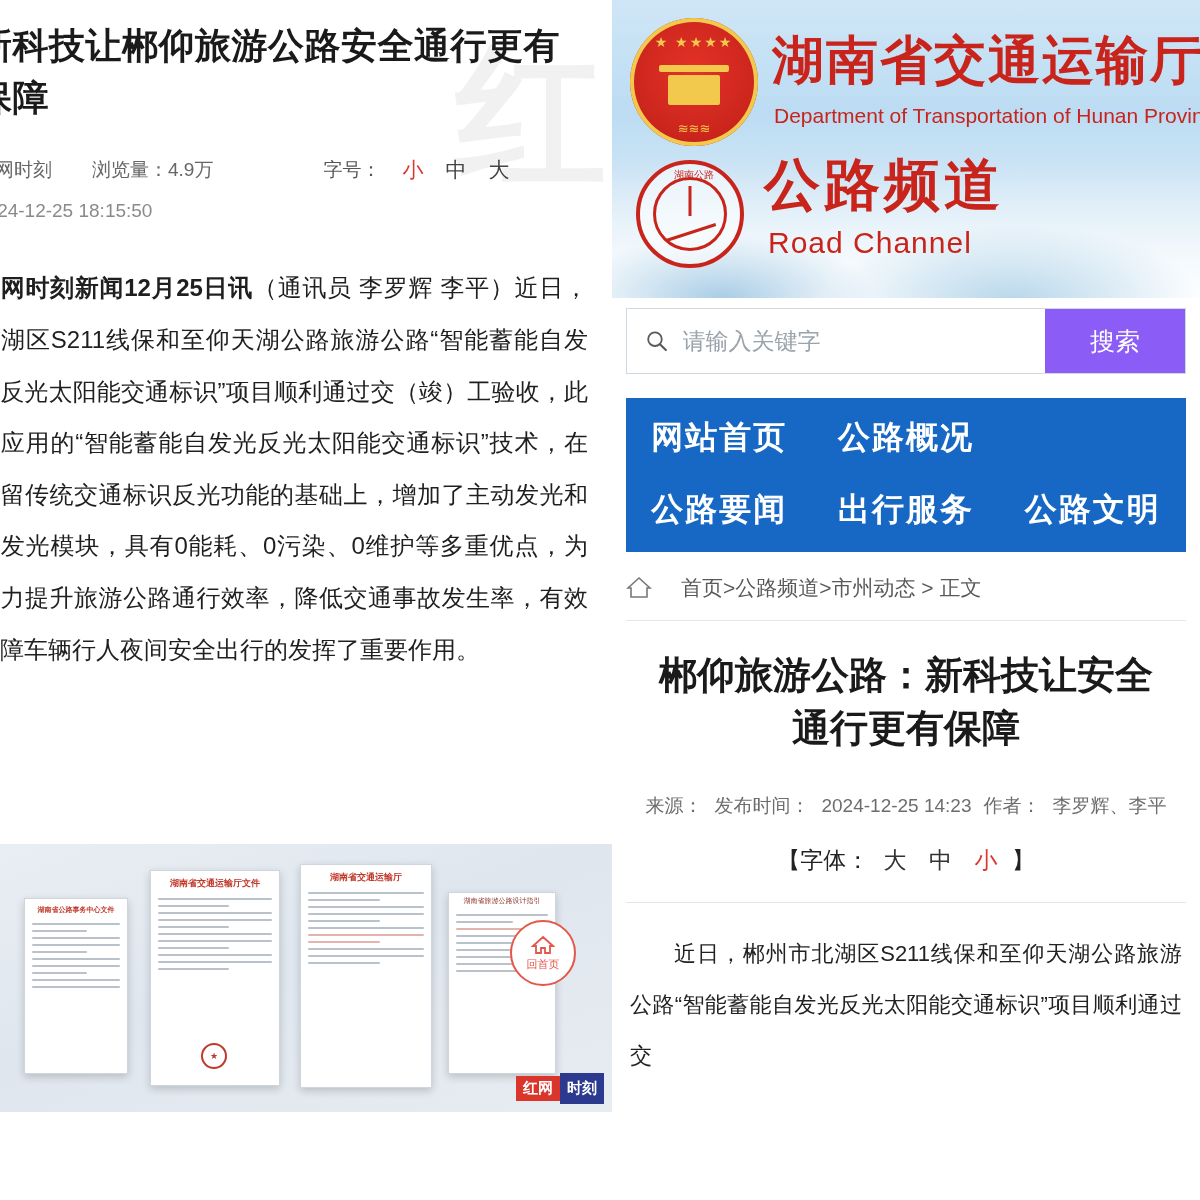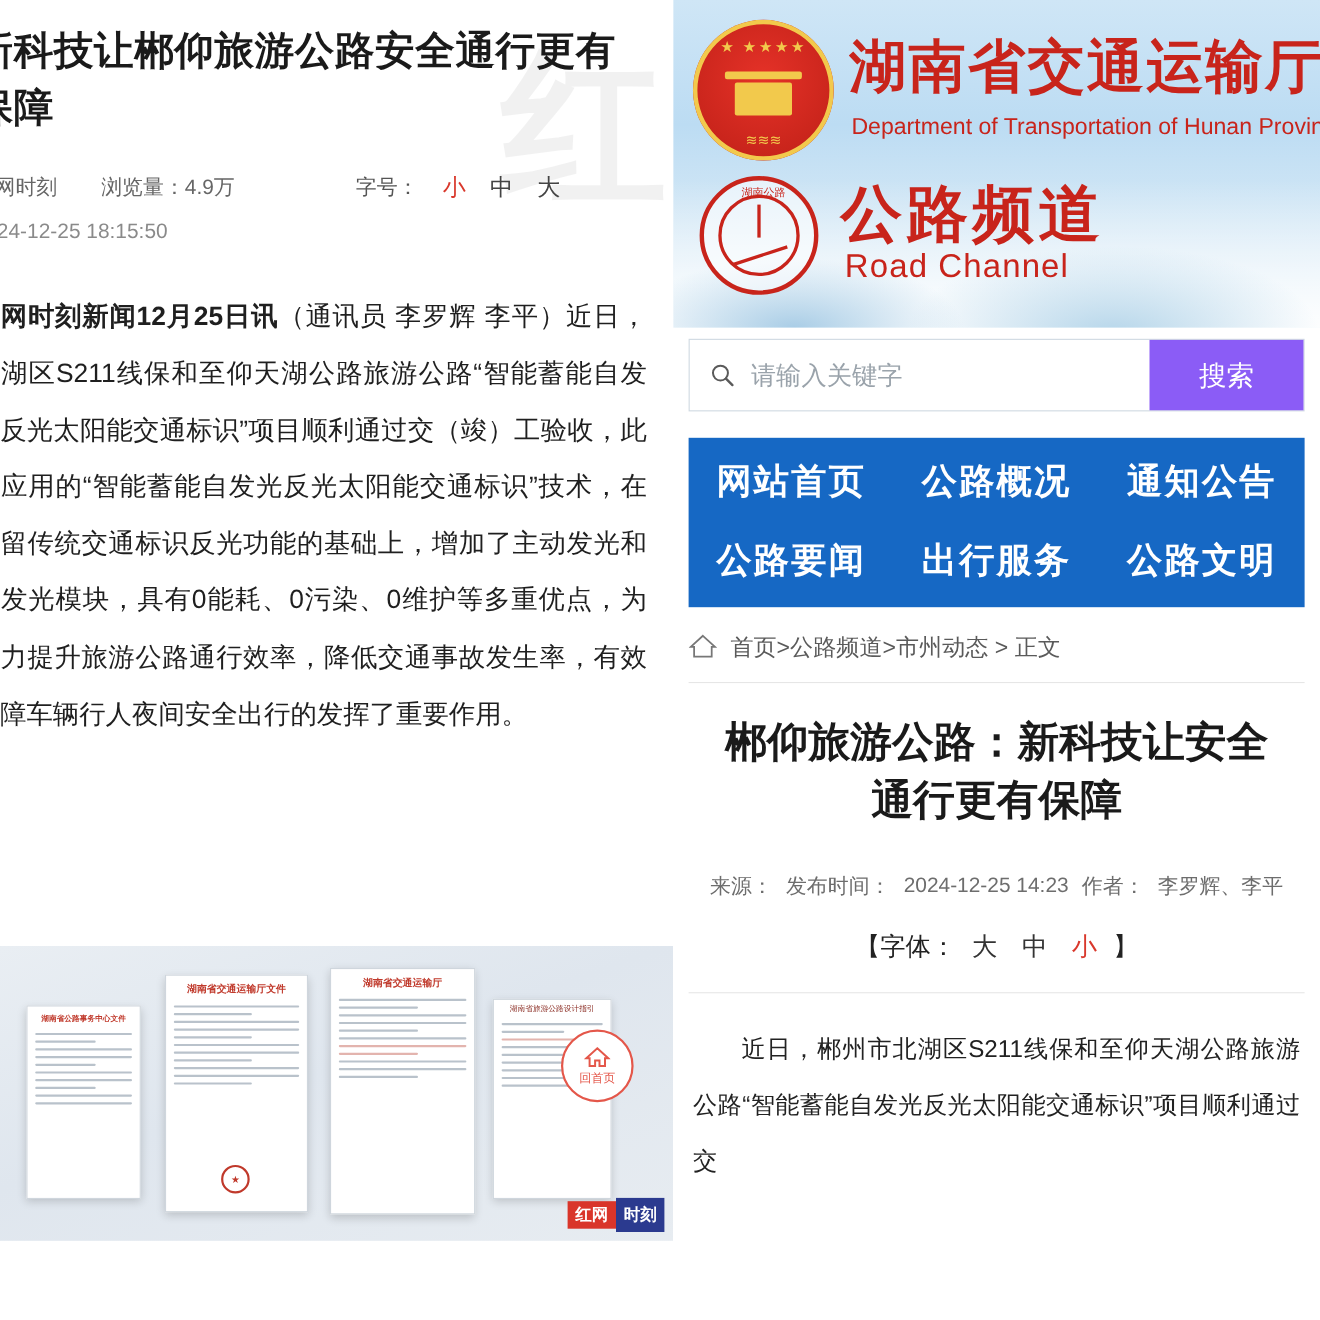--- a/index.html
+++ b/index.html
@@ -68,21 +68,21 @@
     font-size: 150px;
     color: rgba(0,0,0,0.055);
     font-weight: bold;
     pointer-events: none;
     line-height: 1;
   }
 
   
   .photo-wrap {
     position: absolute;
-    left: 0; bottom: 0;
+    left: 0; bottom: 16px;
     width: 612px; height: 340px;
     overflow: hidden;
   }
   .photo {
     position: relative;
     width: 612px; height: 268px;
     background: linear-gradient(160deg,#e9eef3 0%, #dfe6ee 45%, #e7ecf1 100%);
   }
   .doc-card {
     position: absolute;
@@ -196,21 +196,21 @@
   }
   .road-logo .inner:after{
     content:""; position:absolute; left:9px; bottom:14px; width:52px; height:3px;
     background:#c8241b; transform:rotate(-18deg);
   }
   .road-logo .cap {
     position:absolute; top:4px; left:0; width:108px; text-align:center;
     font-size:10px; color:#c8241b;
   }
   .channel-cn {
-    position:absolute; left: 152px; top: 158px;
+    position:absolute; left: 152px; top: 148px;
     font-size: 56px; font-weight:bold; color:#c8241b; letter-spacing:4px;
   }
   .channel-en {
     position:absolute; left: 156px; top: 226px;
     font-size: 30px; color:#c8241b; letter-spacing:1px;
   }
 
   .search-row {
     position:relative;
     display:flex; align-items:stretch;
@@ -241,21 +241,21 @@
   .nav-row {
     display:grid; grid-template-columns: 1fr 1fr 1fr;
     text-align:center;
   }
   .nav-row + .nav-row { margin-top: 28px; }
   .nav-item {
     color:#ffffff; font-size:32px; font-weight:bold; letter-spacing:2px; cursor:pointer;
   }
 
   .crumb {
-    display:flex; align-items:center; gap:12px;
+    display:flex; align-items:center; gap:29px;
     margin: 22px 14px 0 14px;
     font-size: 21px; color:#5a5a5a;
     padding-bottom: 18px;
     border-bottom: 1px solid #e6e6e6;
   }
   .crumb .home-ic { width:26px; height:24px; flex:none; }
 
   .news-title {
     margin: 28px 30px 0 30px;
     font-size: 38px; font-weight:bold; color:#1a1a1a;
@@ -426,21 +426,20 @@
         </svg>
         <input type="text" placeholder="请输入关键字" style="">
       </div>
       <button class="search-btn">搜索</button>
     </div>
 
     <div class="navbar">
       <div class="nav-row">
         <div class="nav-item">网站首页</div>
         <div class="nav-item">公路概况</div>
-        <div class="nav-item">通知公告</div>
       </div>
       <div class="nav-row">
         <div class="nav-item">公路要闻</div>
         <div class="nav-item">出行服务</div>
         <div class="nav-item">公路文明</div>
       </div>
     </div>
 
     <div class="crumb">
       <svg class="home-ic" viewBox="0 0 26 24">

